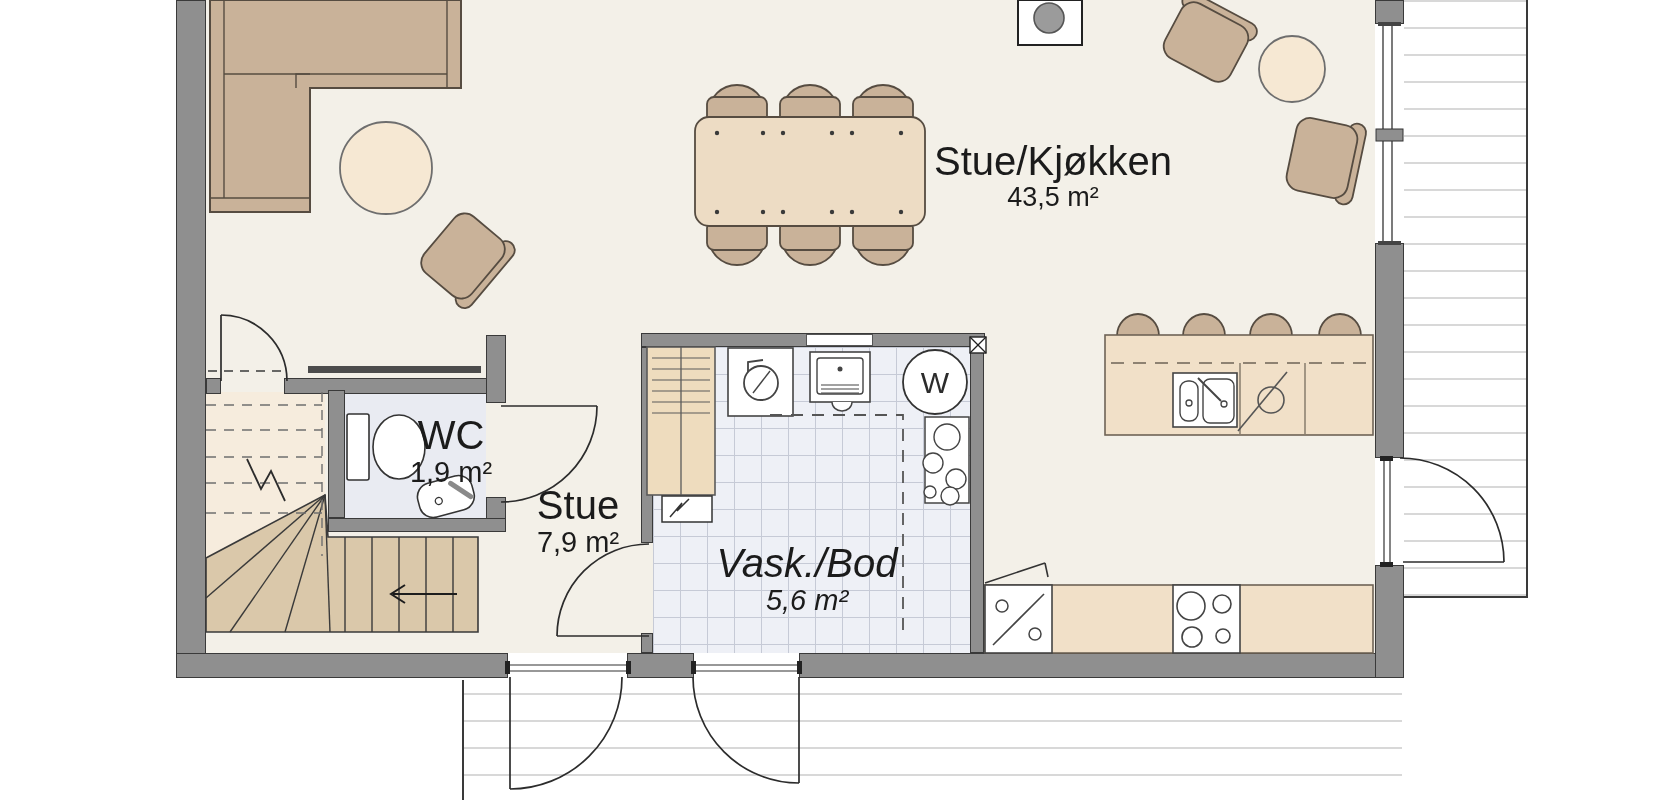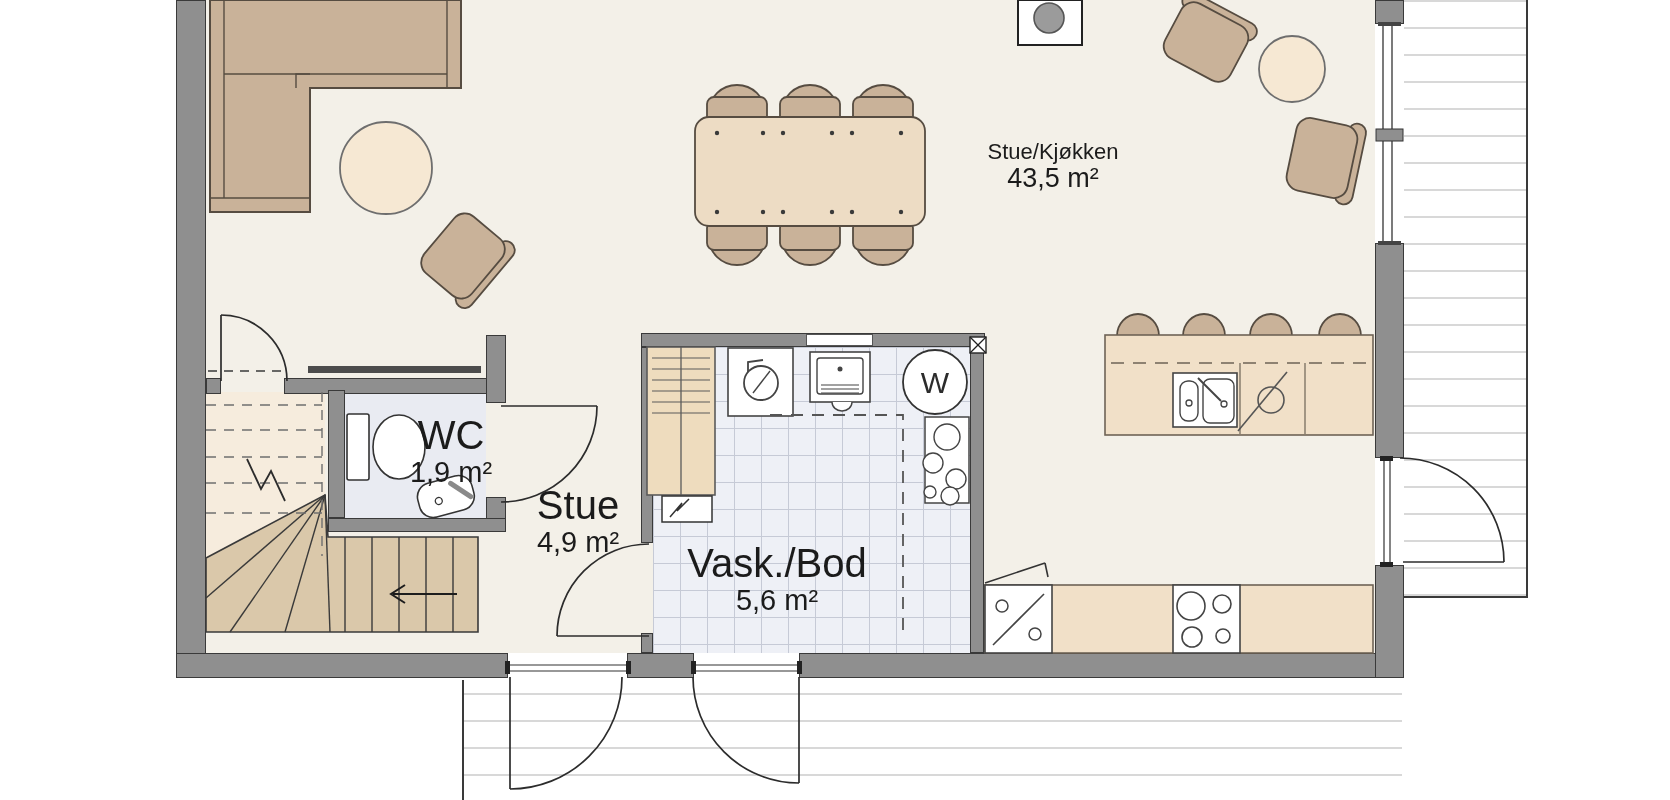--- a/index.html
+++ b/index.html
@@ -19,21 +19,21 @@
   .deck-right{border-right:2px solid #3a3a3a;border-bottom:2px solid #3a3a3a;}
   .deck-bottom{border-left:2px solid #3a3a3a;background-position-y:13px;}
   .stair-dashed{background:#f6ecdd;}
   
   .w{background:#8f8f8f;border:1px solid #3a3a3a;}
   .w-dark{background:#4c4c4c;border:none;}
   .wall-opening{background:#ffffff;border:1px solid #555;}
   
   .room-label{position:absolute;transform:translateX(-50%);text-align:center;
               color:#1b1b1b;white-space:nowrap;line-height:1.08;}
-  .room-label .l1{font-size:22px;}
+  .room-label .l1{font-size:40px;}
   .room-label .l2{font-size:27px;}
   .room-label.small .l1{font-size:40px;}
   .room-label.small .l2{font-size:29px;}
   svg text{font-family:"Liberation Sans","DejaVu Sans",sans-serif;}
 </style>
 </head>
 <body>
 
 <div id="stage">
 
@@ -321,20 +321,20 @@
   <div class="room-label" style="left:1053px;top:140px;">
     <div class="l1">Stue/Kjøkken</div>
     <div class="l2">43,5 m²</div>
   </div>
   <div class="room-label small" style="left:451px;top:414px;">
     <div class="l1">WC</div>
     <div class="l2">1,9 m²</div>
   </div>
   <div class="room-label small" style="left:578px;top:484px;">
     <div class="l1">Stue</div>
-    <div class="l2">4,9 m²</div>
+    <div class="l2">7,9 m²</div>
   </div>
-  <div class="room-label small" style="left:777px;top:542px;">
+  <div class="room-label small" style="left:807px;top:542px;font-style:italic;">
     <div class="l1">Vask./Bod</div>
     <div class="l2">5,6 m²</div>
   </div>
 
 </div>
 
 </body></html>

